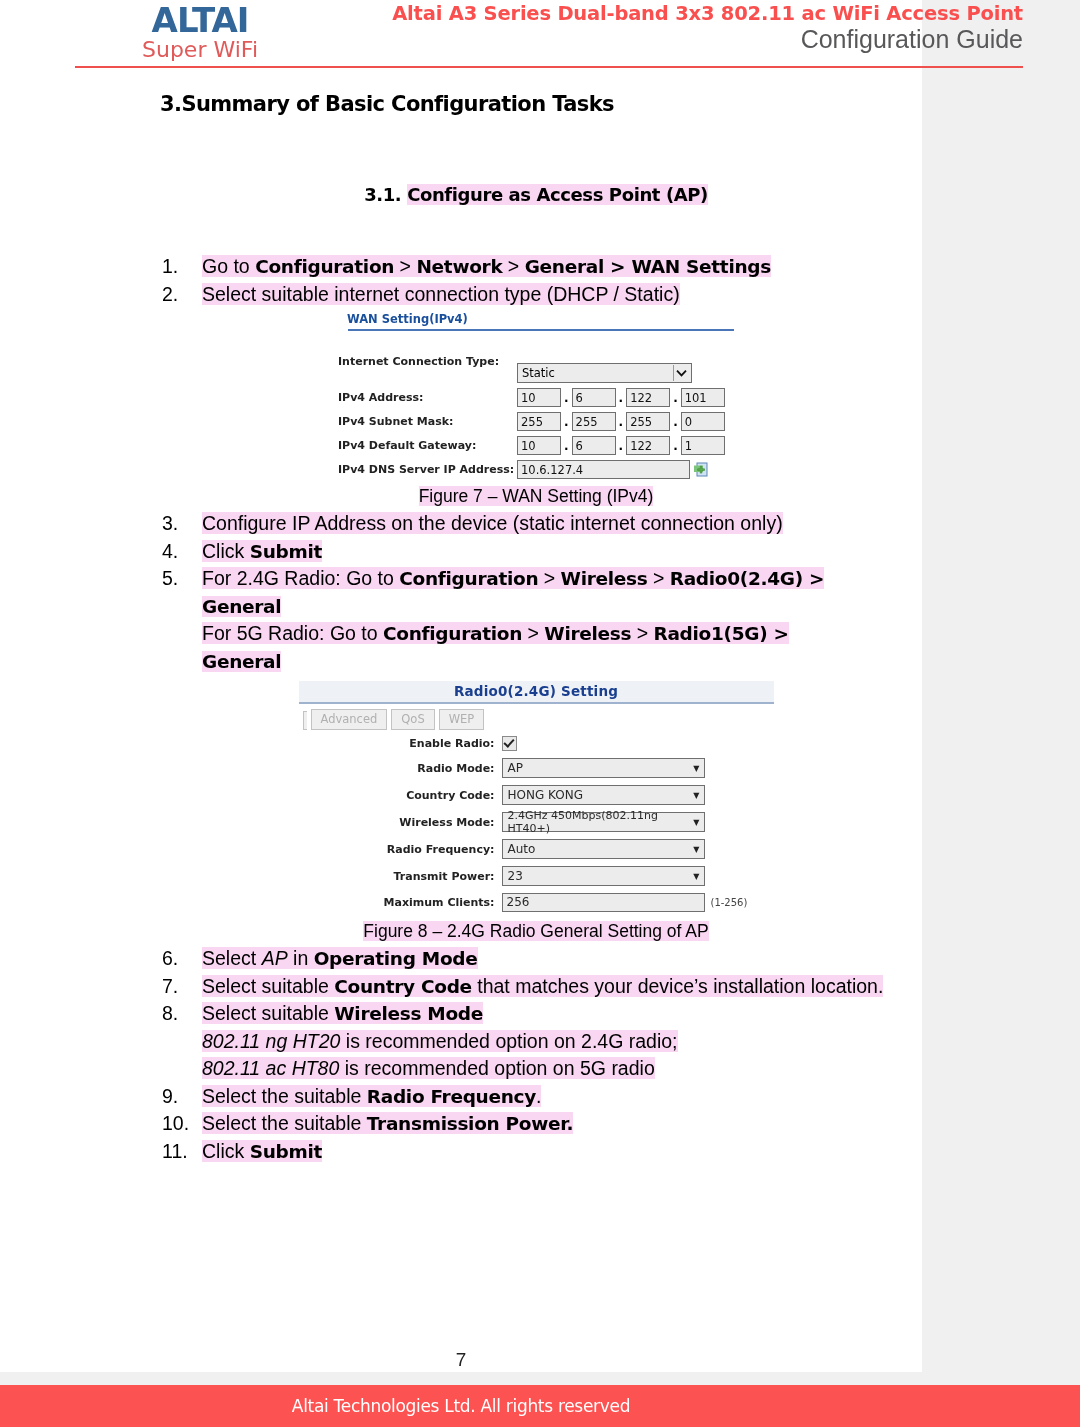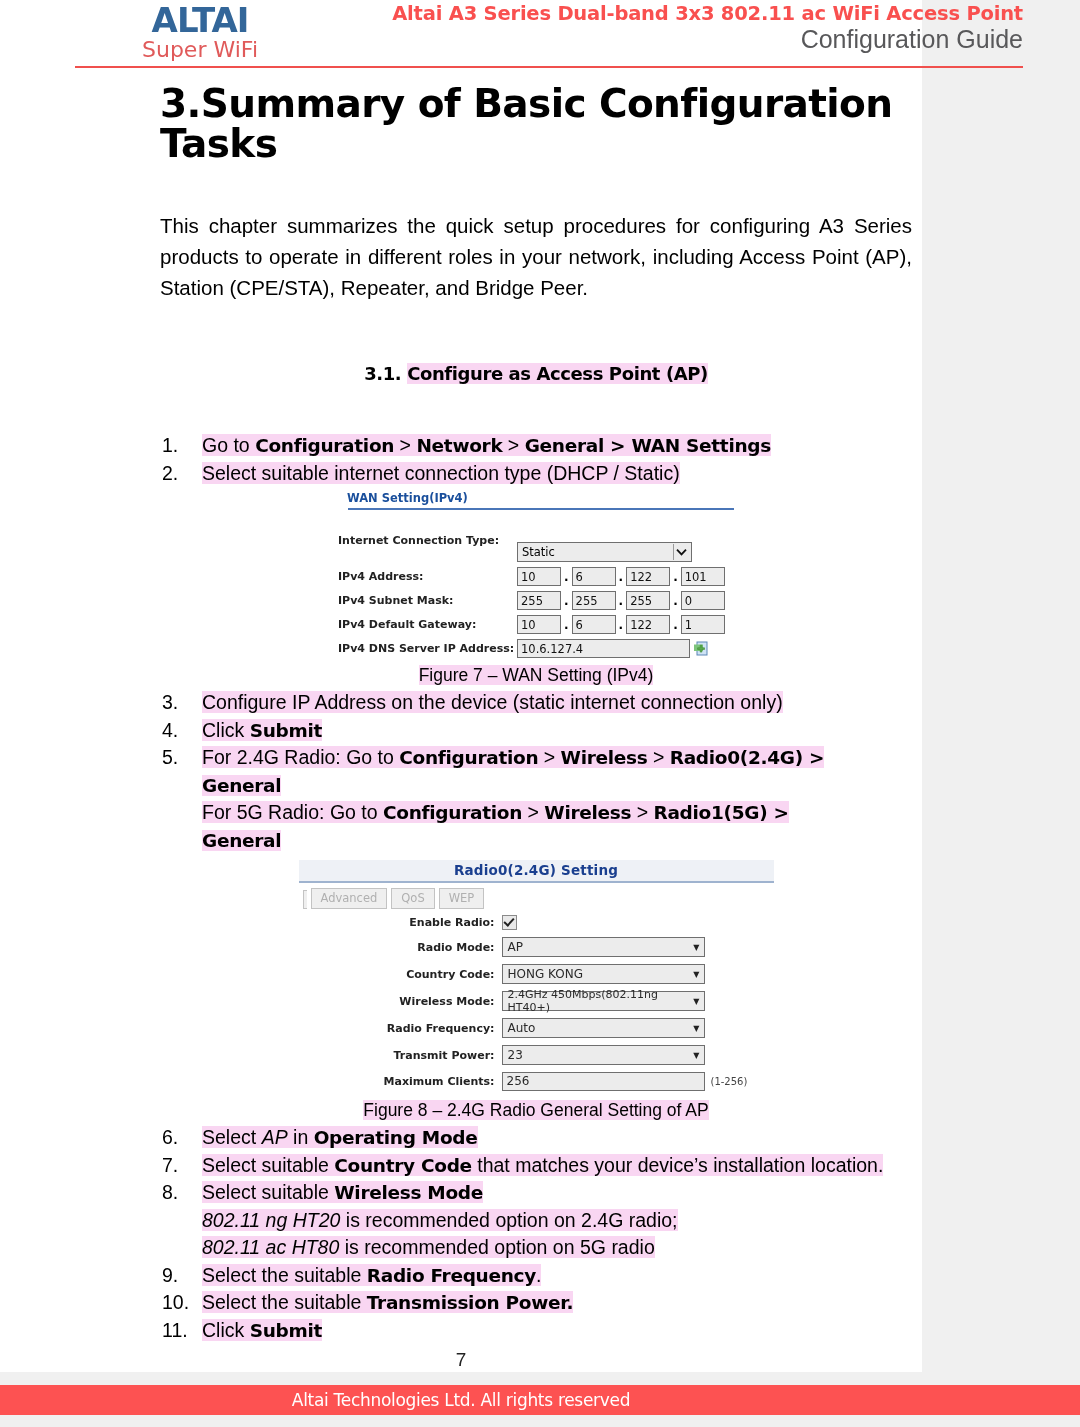--- a/index.html
+++ b/index.html
@@ -76,21 +76,21 @@
   
   #content {
     position: absolute;
     left: 160px; top: 84px;
     width: 752px;
   }
   h1.chapter-title {
     margin: 0;
     font-family: "DejaVu Sans", sans-serif;
     font-weight: bold;
-    font-size: 39px;
+    font-size: 21px;
     letter-spacing: -0.6px;
     line-height: 40px;
     color: #000;
   }
   p.intro {
     margin: 46px 0 0 0;
     font-size: 20.5px;
     line-height: 31px;
     text-align: justify;
     color: #000;
@@ -248,21 +248,21 @@
     left: 0; top: 1349px;
     width: 922px;
     text-align: center;
     font-size: 19px;
     color: #222;
     font-family: "Liberation Sans", sans-serif;
   }
   #doc-footer {
     position: absolute;
     left: 0; top: 1385px;
-    width: 1080px; height: 30px;
+    width: 1080px; height: 42px;
     background: #fd5252;
     color: #ffffff;
     display: flex; align-items: center; justify-content: center;
   }
   #doc-footer .ftxt {
     font-family: "DejaVu Sans", sans-serif;
     font-size: 17px;
     letter-spacing: -0.3px;
     margin-left: -158px;
   }
@@ -279,21 +279,20 @@
   </div>
   <div class="hdr-title">Altai A3 Series Dual-band 3x3 802.11 ac WiFi Access Point</div>
   <div class="hdr-sub">Configuration Guide</div>
   <div class="hdr-rule"></div>
 </div>
 
 <div id="content">
 
   <h1 class="chapter-title">3.Summary of Basic Configuration Tasks</h1>
 
-  <p class="intro">This chapter summarizes the quick setup procedures for configuring A3 Series products to operate in different roles in your network, including Access Point (AP), Station (CPE/STA), Repeater, and Bridge Peer.</p>
 
   <h2 class="section-title">
     <span>3.1.</span>
     <span class="hl">Configure as Access Point (AP)</span>
   </h2>
 
   <ol class="steps">
 
     <li>
       <span class="num">1.</span>

